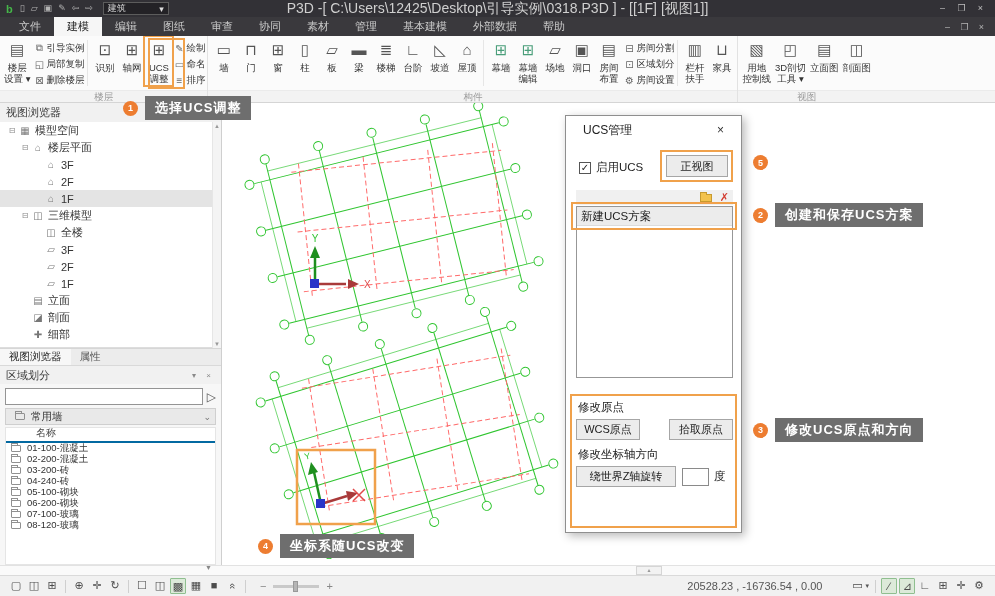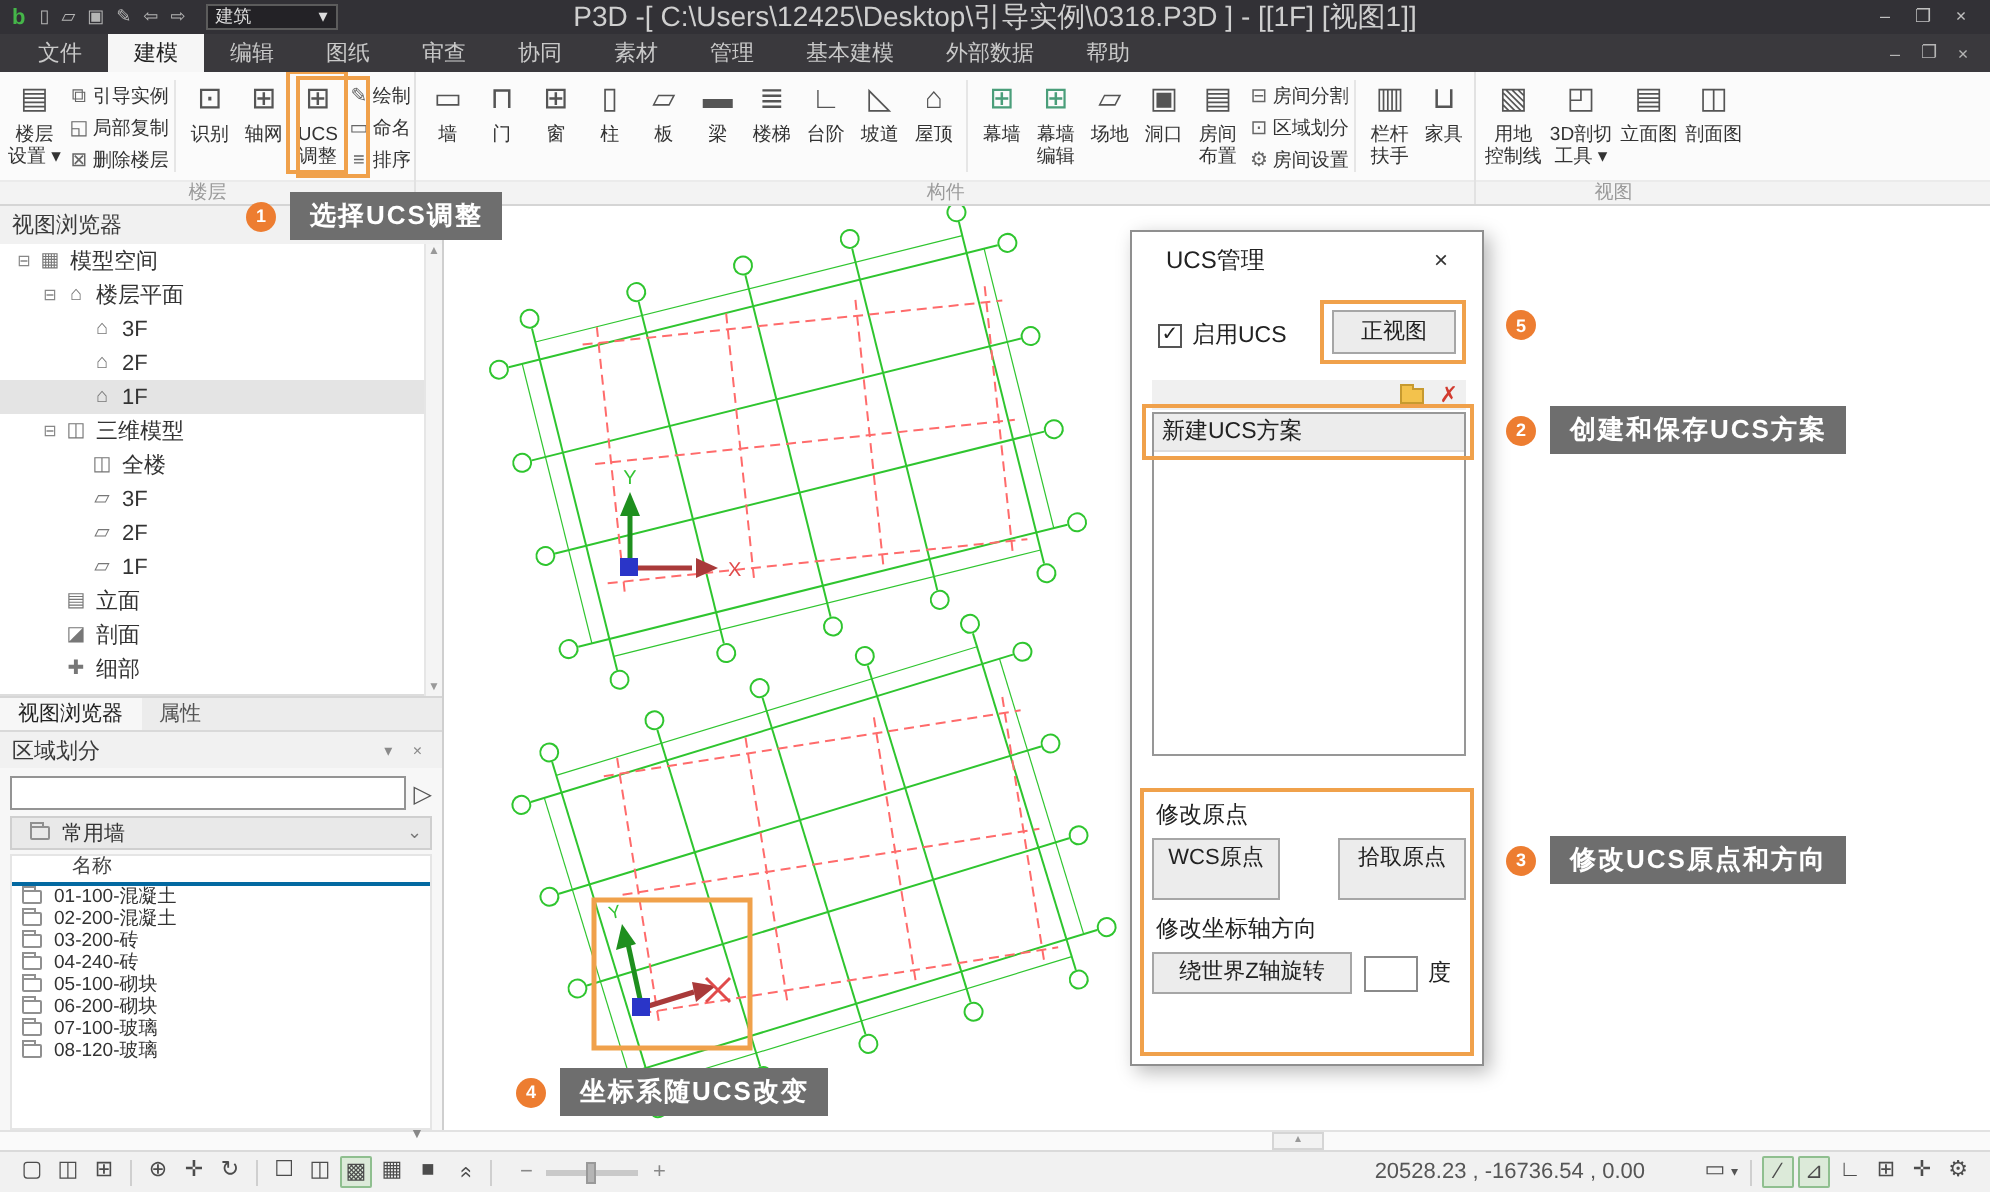--- a/index.html
+++ b/index.html
@@ -91,21 +91,21 @@
 .dfolder{width:12px;height:8px;background:#f3c24c;border:1px solid #c79a2f;position:relative;margin-right:8px}
 .dfolder::before{content:"";position:absolute;top:-3px;left:-1px;width:5px;height:2px;background:#f3c24c;border:1px solid #c79a2f;border-bottom:none}
 .ddel{color:#d23b2f;font-weight:bold;font-size:11px}
 .listbox{position:absolute;left:10px;top:90px;width:157px;height:172px;border:1px solid #979797;background:#fff}
 .litem{height:19px;line-height:19px;padding:0 4px;background:#ececec;font-size:11.5px;border-bottom:1px solid #dcdcdc}
 .hl-item{left:5px;top:86px;width:166px;height:28px}
 .hl-section{left:4px;top:278px;width:167px;height:134px}
 .dsec{position:absolute;left:10px;top:282px;width:157px}
 .dlabel{font-size:11.5px;margin:2px 2px 4px}
 .dbtnrow{display:flex;justify-content:space-between;margin-bottom:7px}
-.dbtn{width:64px;height:31px;line-height:19px}
+.dbtn{width:64px;height:21px;line-height:19px}
 .drow3{display:flex;align-items:center;margin-top:2px}
 .rotate-btn{width:100px;height:21px;line-height:19px}
 .dinput{width:27px;height:18px;border:1px solid #8a8a8a;margin-left:6px;font-size:10px;padding:0 2px;outline:none}
 .ddeg{margin-left:5px;font-size:11.5px}
 
 .ann{position:absolute;display:flex;align-items:center;z-index:40}
 .ann-b{width:15px;height:15px;border-radius:50%;background:#ed7d31;color:#fff;font-size:9px;font-weight:bold;
   display:flex;align-items:center;justify-content:center;margin-right:7px;flex:none}
 .ann-l{background:#6e6e6e;color:#fff;font-size:13px;font-weight:bold;padding:3px 10px;white-space:nowrap;letter-spacing:1px}
 .ucs-ribbon-box{position:absolute;left:148px;top:38px;width:37px;height:51px;border:2px solid #f0a14b;z-index:25}

